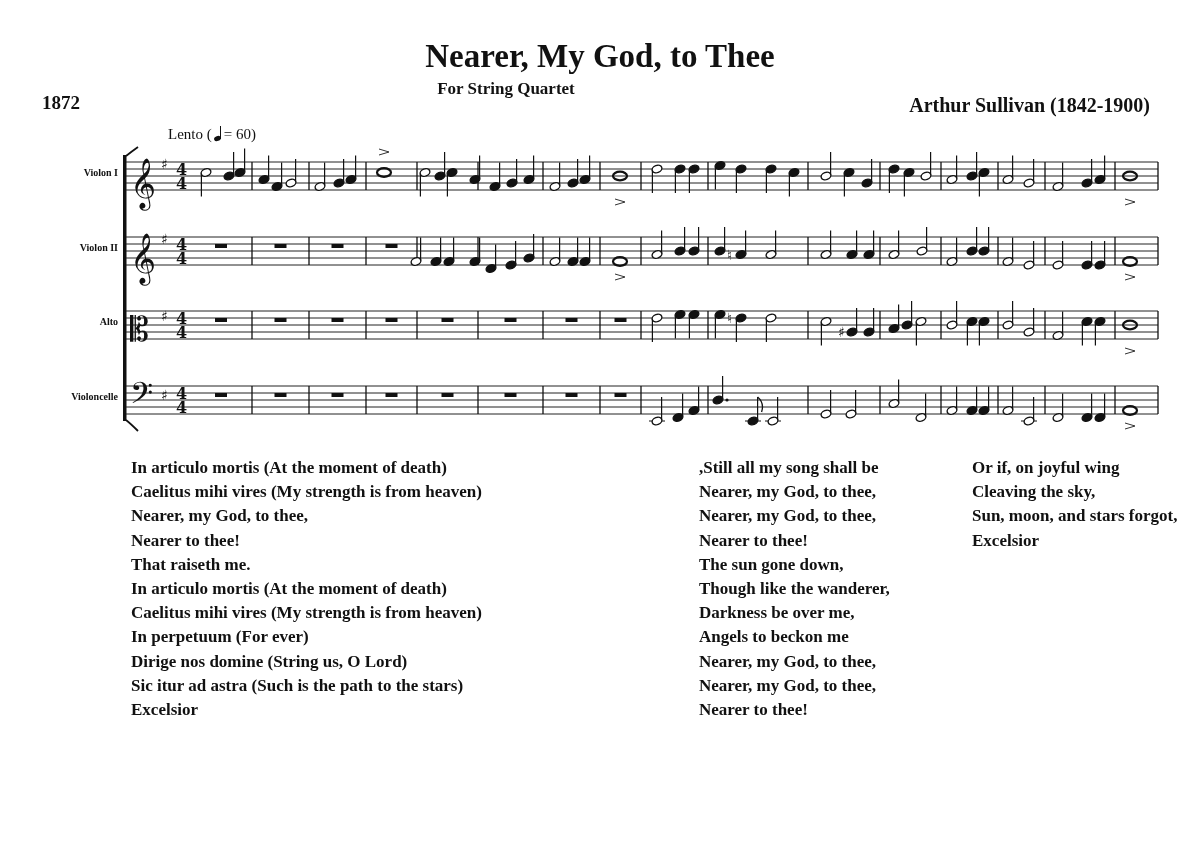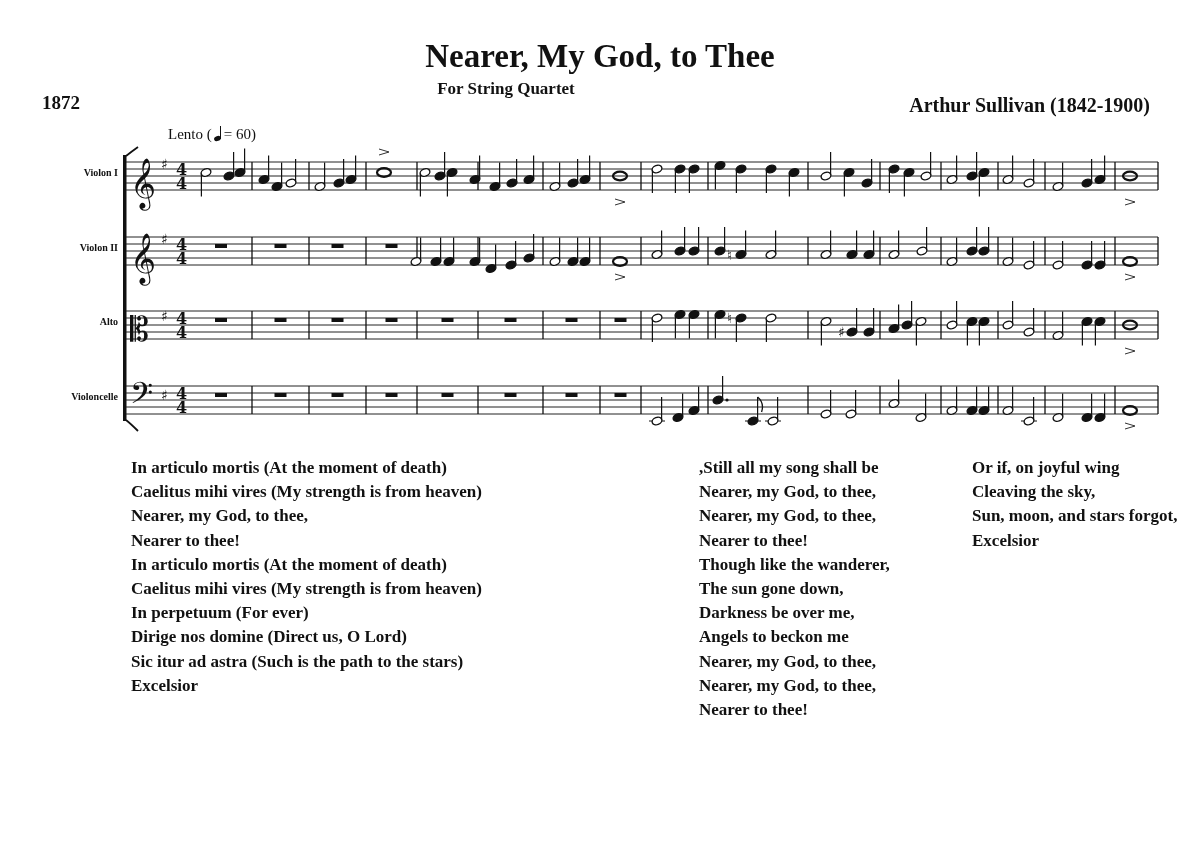--- a/index.html
+++ b/index.html
@@ -634,34 +634,35 @@
         </g>
       </g>
     </g>
 </svg>
 
 <div class="abs lyrics" style="left:131px; top:456px;" id="lyr1">
     <div>In articulo mortis (At the moment of death)</div>
     <div>Caelitus mihi vires (My strength is from heaven)</div>
     <div>Nearer, my God, to thee,</div>
     <div>Nearer to thee!</div>
+    <div>That raiseth me.</div>
     <div>In articulo mortis (At the moment of death)</div>
     <div>Caelitus mihi vires (My strength is from heaven)</div>
     <div>In perpetuum (For ever)</div>
-    <div>Dirige nos domine (Direct us, O Lord)</div>
+    <div>Dirige nos domine (String us, O Lord)</div>
     <div>Sic itur ad astra (Such is the path to the stars)</div>
     <div>Excelsior</div>
   </div>
 <div class="abs lyrics" style="left:699px; top:456px;" id="lyr2">
     <div>,Still all my song shall be</div>
     <div>Nearer, my God, to thee,</div>
     <div>Nearer, my God, to thee,</div>
     <div>Nearer to thee!</div>
+    <div>The sun gone down,</div>
     <div>Though like the wanderer,</div>
-    <div>The sun gone down,</div>
     <div>Darkness be over me,</div>
     <div>Angels to beckon me</div>
     <div>Nearer, my God, to thee,</div>
     <div>Nearer, my God, to thee,</div>
     <div>Nearer to thee!</div>
   </div>
 <div class="abs lyrics" style="left:956px; top:456px;margin-left:16px;" id="lyr3">
     <div>Or if, on joyful wing</div>
     <div>Cleaving the sky,</div>
     <div>Sun, moon, and stars forgot,</div>

